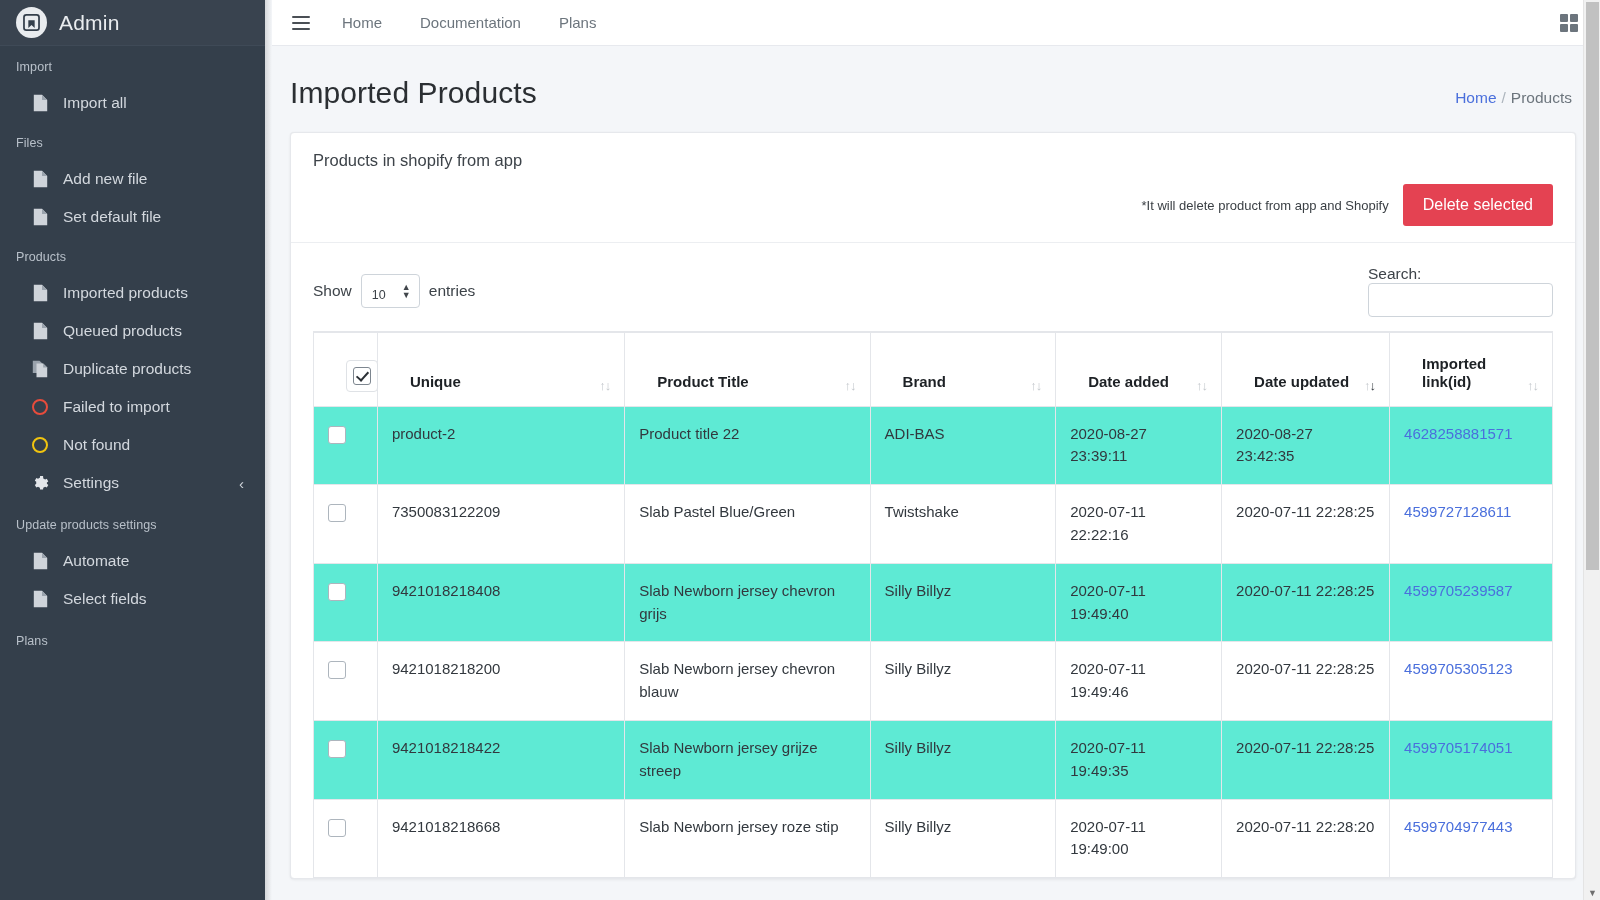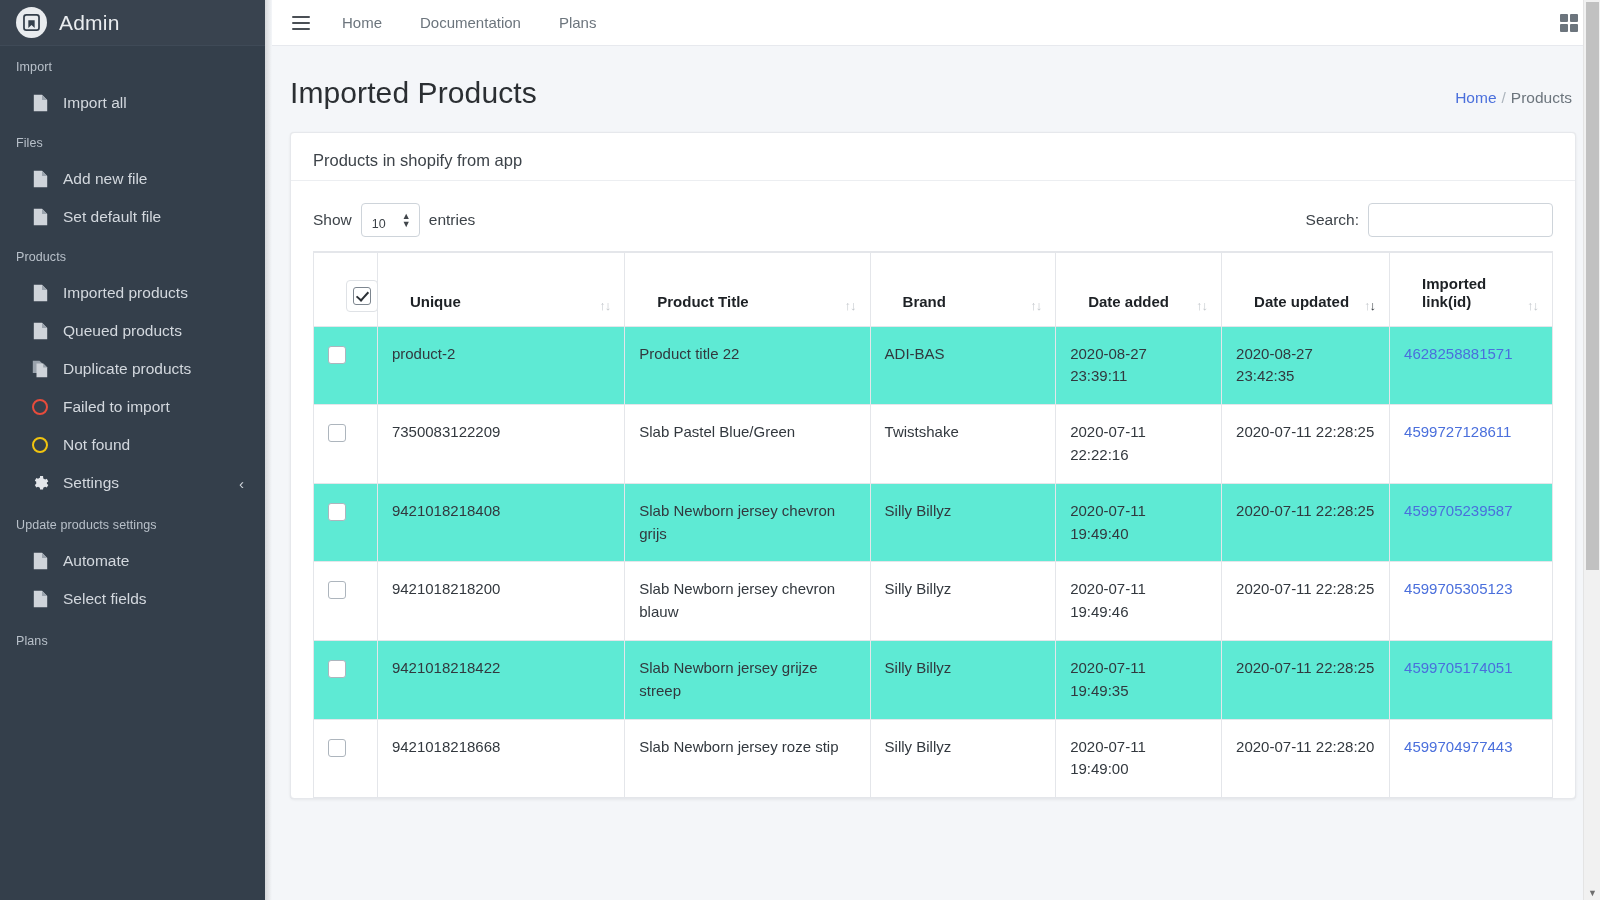--- a/index.html
+++ b/index.html
@@ -217,21 +217,21 @@
     position: absolute;
     right: 9px; top: 50%;
     transform: translateY(-50%);
     pointer-events: none;
     font-size: 9px;
     line-height: 8px;
     color: #41464b;
     display: flex; flex-direction: column;
   }
 
-  .search-box { display: flex; align-items: center; font-size: 15.5px; color: #3d4349; }
+  .search-box { display: flex; font-size: 15.5px; color: #3d4349; flex-direction: column; }
   .search-box .lbl { margin-right: 9px; }
   .search-input {
     border: 1px solid #ced4da;
     border-radius: 4px;
     height: 34px;
     width: 185px;
     padding: 4px 10px;
     font-family: inherit;
     font-size: 14px;
     color: #3d4349;
@@ -495,20 +495,24 @@
     <div class="page-head">
       <h1 class="page-title">Imported Products</h1>
       <div class="breadcrumb">
         <a>Home</a><span class="sep">/</span><span>Products</span>
       </div>
     </div>
 
     <div class="card">
       <div class="card-header">
         <div class="card-header-title">Products in shopify from app</div>
+        <div class="card-header-actions">
+          <span class="warn-note">*It will delete product from app and Shopify</span>
+          <button class="btn-danger">Delete selected</button>
+        </div>
       </div>
 
       <div class="card-body">
         <div class="table-controls">
           <div class="show-entries">
             <span class="lbl">Show</span>
             <span class="select-wrap">
               <select class="entries-select">
                 <option>10</option>
                 <option>25</option>

